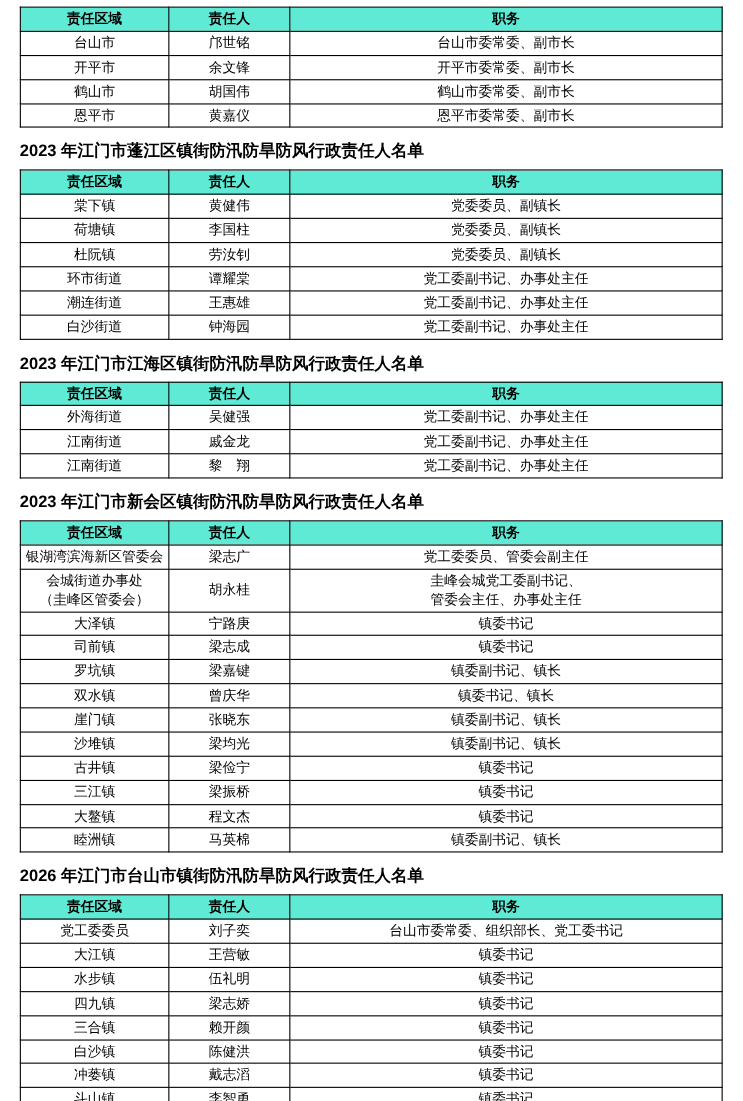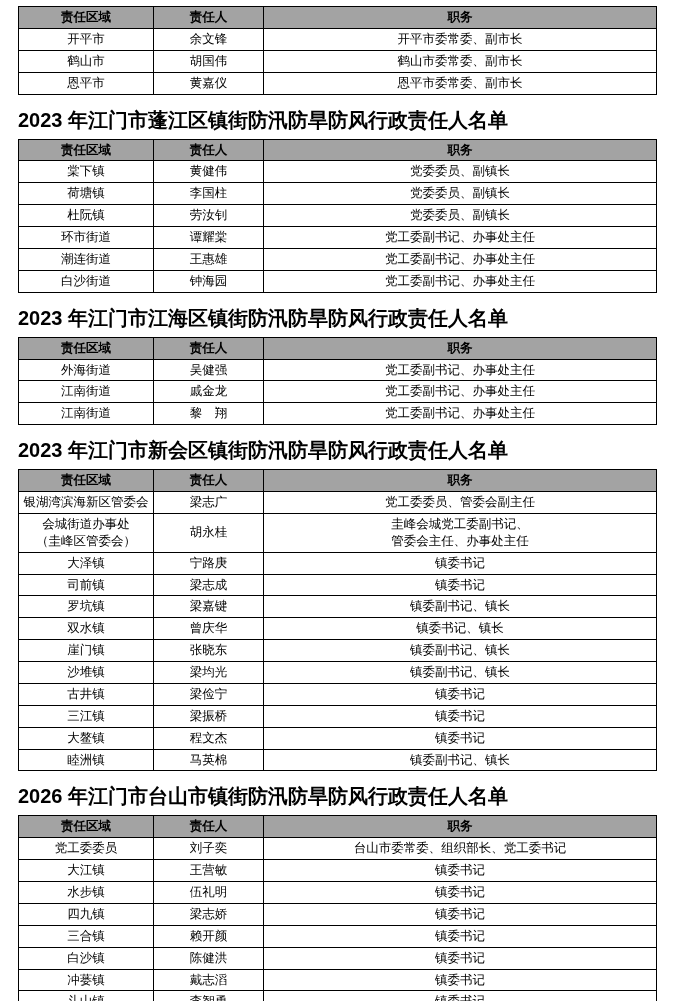--- a/index.html
+++ b/index.html
@@ -13,21 +13,21 @@
     font-family: "Liberation Sans", sans-serif;
     color: #000000;
     overflow: hidden;
   }
   .page {
     width: 675px;
     box-sizing: border-box;
     padding: 4px 18px 0 18px;
   }
   .section-title {
-    font-size: 20px;
+    font-size: 15px;
     font-weight: bold;
     margin: 13px 0 7px 0;
     letter-spacing: 0px;
     line-height: 1.2;
   }
   table.tbl {
     border-collapse: collapse;
     width: 100%;
     table-layout: fixed;
   }
@@ -35,21 +35,21 @@
     border: 1px solid #000000;
     text-align: center;
     vertical-align: middle;
     font-size: 12.5px;
     padding: 2px 2px;
     line-height: 1.35;
     font-weight: normal;
   }
   table.tbl thead td {
     font-weight: bold;
-    background: #a3a3a3;
+    background: #5eead4;
   }
   .col-area { width: 130px; }
   .col-person { width: 105px; }
   .col-duty { width: auto; }
   .two-line { line-height: 1.3; }
   .first-table { margin-top: 2px; }
 </style>
 </head>
 <body>
 
@@ -58,20 +58,25 @@
       <table class="tbl first-table">
         <thead>
           <tr>
             <td class="col-area">责任区域</td>
             <td class="col-person">责任人</td>
             <td class="col-duty">职务</td>
           </tr>
         </thead>
         <tbody>
           <tr>
+            <td class="col-area">台山市</td>
+            <td class="col-person">邝世铭</td>
+            <td class="col-duty">台山市委常委、副市长</td>
+          </tr>
+          <tr>
             <td class="col-area">开平市</td>
             <td class="col-person">余文锋</td>
             <td class="col-duty">开平市委常委、副市长</td>
           </tr>
           <tr>
             <td class="col-area">鹤山市</td>
             <td class="col-person">胡国伟</td>
             <td class="col-duty">鹤山市委常委、副市长</td>
           </tr>
           <tr>

